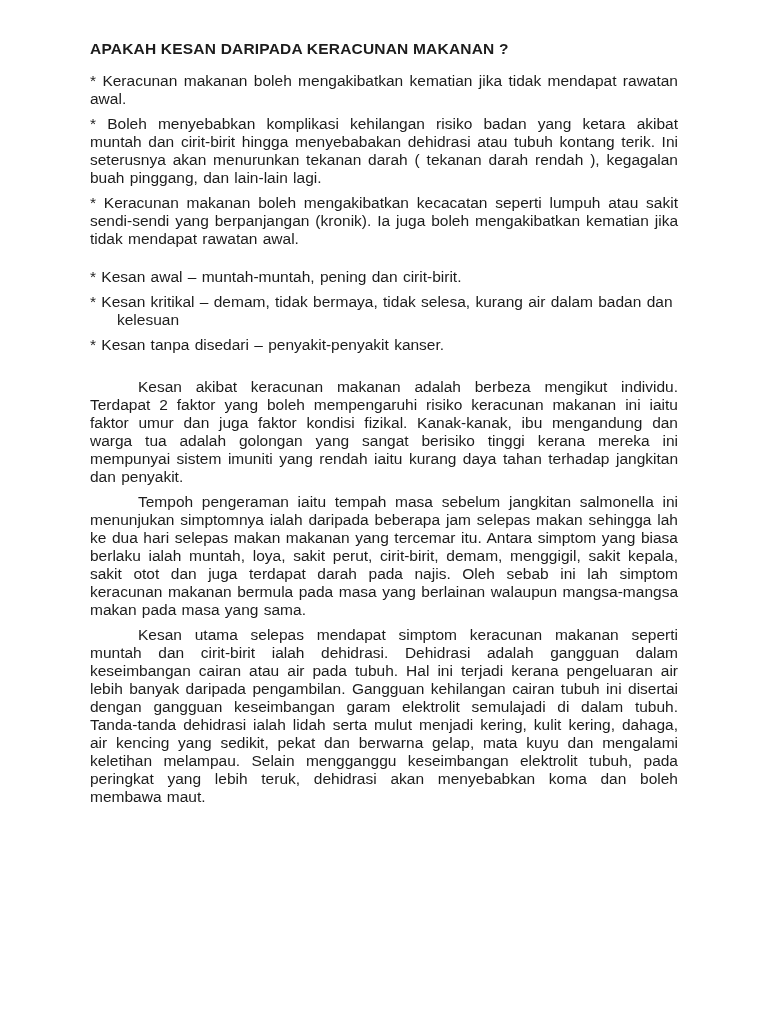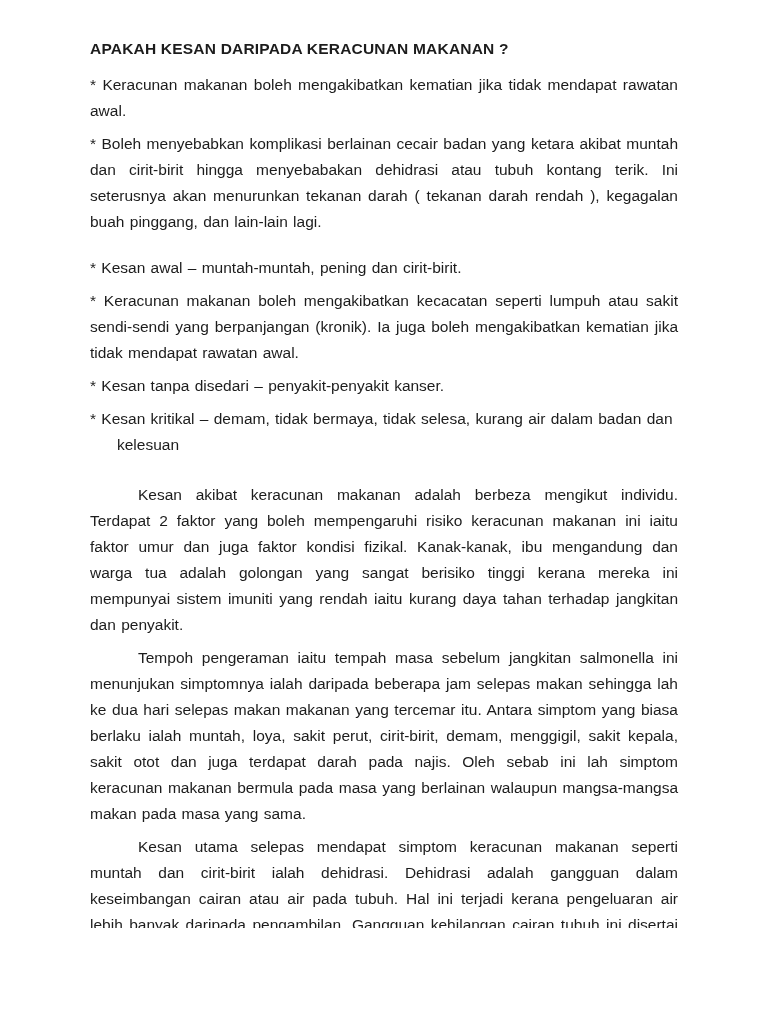--- a/index.html
+++ b/index.html
@@ -24,21 +24,21 @@
     width: 588px;
   }
   .title {
     font-size: 15.5px;
     font-weight: bold;
     margin: 0 0 14px 0;
     letter-spacing: 0.2px;
   }
   .para {
     font-size: 15.5px;
-    line-height: 26px;
+    line-height: 18px;
     text-align: justify;
     margin: 0 0 7px 0;
     word-spacing: 1px;
   }
   .indent { text-indent: 48px; }
   .gap-before { margin-top: 20px; }
   .gap-before-sm { margin-top: 24px; }
   .hang {
     display: block;
     margin-left: 27px;
@@ -49,33 +49,33 @@
 <body>
 
 <div class="page">
   <div class="content">
 
     <h1 class="title">APAKAH KESAN DARIPADA KERACUNAN MAKANAN ?</h1>
 
     <p class="para">* Keracunan makanan boleh mengakibatkan kematian jika tidak mendapat rawatan awal.</p>
 
 
-    <p class="para">* Boleh menyebabkan komplikasi berlainan cecair badan yang ketara akibat muntah dan cirit-birit hingga menyebabakan dehidrasi atau tubuh kontang terik. Ini seterusnya akan menurunkan tekanan darah ( tekanan darah rendah ), kegagalan buah pinggang, dan lain-lain lagi.</p>
+    <p class="para">* Boleh menyebabkan komplikasi kehilangan risiko badan yang ketara akibat muntah dan cirit-birit hingga menyebabakan dehidrasi atau tubuh kontang terik. Ini seterusnya akan menurunkan tekanan darah ( tekanan darah rendah ), kegagalan buah pinggang, dan lain-lain lagi.</p>
 
-
-    <p class="para gap-before">* Kesan awal – muntah-muntah, pening dan cirit-birit.</p>
 
     <p class="para">* Keracunan makanan boleh mengakibatkan kecacatan seperti lumpuh atau sakit sendi-sendi yang berpanjangan (kronik).  Ia juga boleh mengakibatkan kematian jika tidak mendapat rawatan awal.</p>
 
-    <p class="para">* Kesan tanpa disedari – penyakit-penyakit kanser.</p>
+    <p class="para gap-before">* Kesan awal – muntah-muntah, pening dan cirit-birit.</p>
 
     <p class="para">
       <span>* Kesan kritikal –  demam, tidak bermaya, tidak selesa, kurang air dalam badan dan</span>
       <span class="hang">kelesuan</span>
     </p>
+
+    <p class="para">* Kesan tanpa disedari – penyakit-penyakit kanser.</p>
 
     <p class="para indent gap-before-sm">Kesan akibat keracunan makanan adalah berbeza mengikut individu. Terdapat 2 faktor yang boleh mempengaruhi risiko keracunan makanan ini iaitu faktor umur dan juga faktor kondisi fizikal. Kanak-kanak, ibu mengandung dan warga tua adalah golongan yang sangat berisiko tinggi kerana mereka ini mempunyai sistem imuniti yang rendah iaitu kurang daya tahan terhadap jangkitan dan penyakit.</p>
 
     <p class="para indent">Tempoh pengeraman iaitu tempah masa sebelum jangkitan salmonella ini menunjukan simptomnya ialah daripada beberapa jam selepas makan sehingga lah ke dua hari selepas makan makanan yang tercemar itu. Antara simptom yang biasa berlaku ialah muntah, loya, sakit perut, cirit-birit, demam, menggigil, sakit kepala, sakit otot dan juga terdapat darah pada najis. Oleh sebab ini lah simptom keracunan makanan bermula pada masa yang berlainan walaupun mangsa-mangsa makan pada masa yang sama.</p>
 
     <p class="para indent">Kesan utama selepas mendapat simptom keracunan makanan seperti muntah dan cirit-birit ialah dehidrasi. Dehidrasi adalah gangguan dalam keseimbangan cairan atau air pada tubuh. Hal ini terjadi kerana pengeluaran air lebih banyak daripada pengambilan. Gangguan kehilangan cairan tubuh ini disertai dengan gangguan keseimbangan garam elektrolit semulajadi di dalam tubuh. Tanda-tanda dehidrasi ialah lidah serta mulut menjadi kering, kulit kering, dahaga, air kencing yang sedikit, pekat dan berwarna gelap, mata kuyu dan mengalami keletihan melampau. Selain mengganggu keseimbangan elektrolit tubuh, pada peringkat yang lebih teruk, dehidrasi akan menyebabkan koma dan boleh membawa maut.</p>
 
   </div>
 </div>
 

